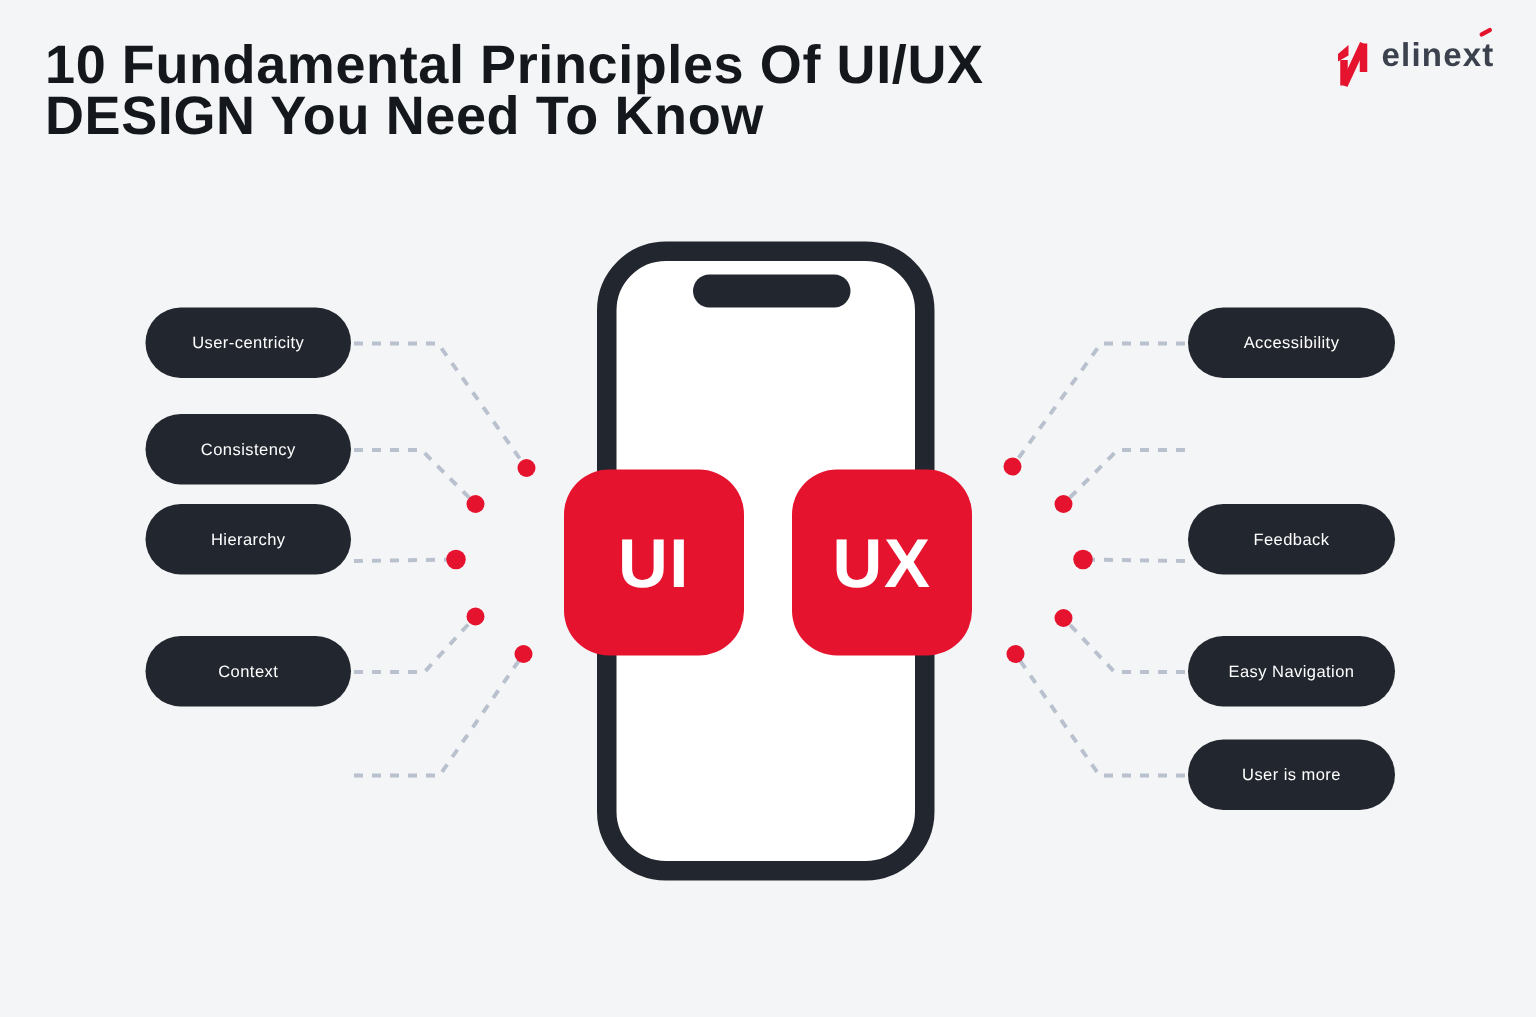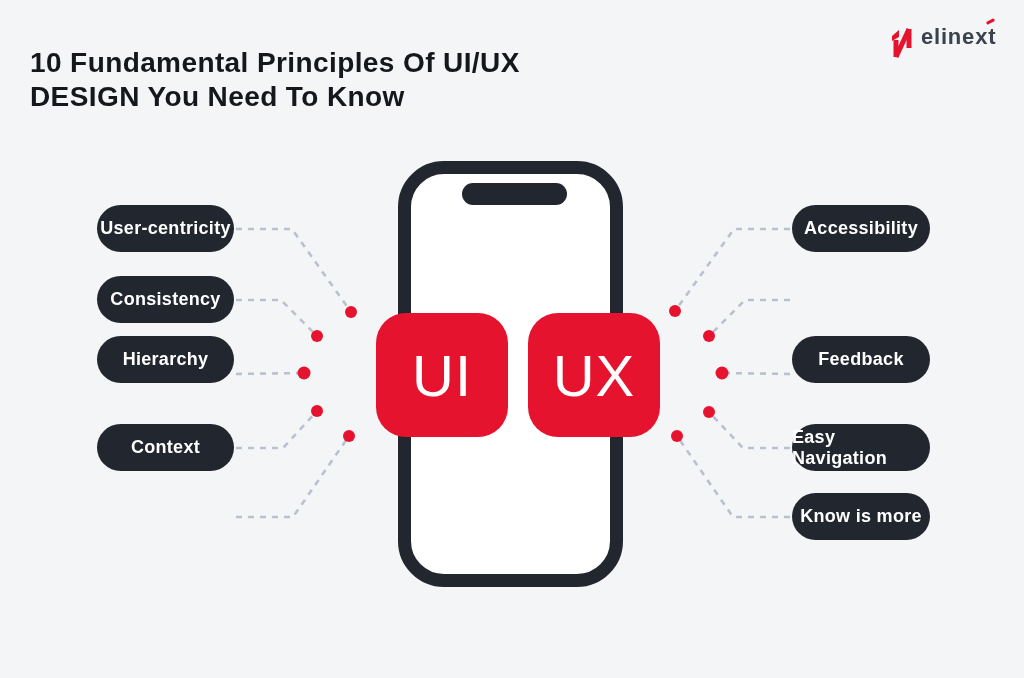--- a/index.html
+++ b/index.html
@@ -15,22 +15,22 @@
   *{margin:0;padding:0;box-sizing:border-box;}
   html,body{width:1024px;height:678px;}
   body{font-family:"Liberation Sans", sans-serif;}
   .canvas{
     position:relative;width:1024px;height:678px;
     background:var(--background);overflow:hidden;
   }
   
   .title{
     position:absolute;left:30px;top:26px;
-    font-weight:bold;font-size:28px;line-height:34px;
-    letter-spacing:.4px;color:var(--title-text);margin-top:20px;
+    font-weight:bold;font-size:36px;line-height:34px;
+    letter-spacing:.4px;color:var(--title-text);
   }
   .logo{
     position:absolute;left:889px;top:24px;
     display:flex;align-items:flex-start;gap:7px;
   }
   .logo-mark{width:25px;height:36px;display:block;}
   .logo-word{
     position:relative;
     font-weight:bold;font-size:22px;color:var(--logo-text);
     letter-spacing:.8px;
@@ -45,44 +45,44 @@
     background:var(--phone-fill);
     border:13px solid var(--dark);border-radius:46px;
     z-index:1;
   }
   .notch{
     position:absolute;left:51px;top:9px;width:105px;height:22px;
     background:var(--dark);border-radius:11px;
   }
   
   .badge{
-    position:absolute;top:313px;width:132px;height:124px;
+    position:absolute;top:313px;width:120px;height:124px;
     background:var(--red);border-radius:30px;
     display:flex;align-items:center;justify-content:center;
-    color:#fff;font-weight:normal;font-size:58px;letter-spacing:1px;
+    color:#fff;font-weight:bold;font-size:46px;letter-spacing:1px;
     z-index:3;
   }
   .badge-ui{left:376px;}
   .badge-ux{left:528px;}
   
   .overlay{
     position:absolute;left:0;top:0;width:1024px;height:678px;
     z-index:2;pointer-events:none;
   }
   .overlay polyline{
     fill:none;stroke:var(--connector);stroke-width:2.6;
     stroke-dasharray:6 6;
   }
   .overlay circle{fill:var(--red);}
   
   .pill{
     position:absolute;height:47px;border-radius:24px;
     background:var(--dark);color:var(--pill-text);
     display:flex;align-items:center;justify-content:center;
-    font-size:18px;font-weight:bold;letter-spacing:.3px;
+    font-size:11px;font-weight:normal;letter-spacing:.3px;
     z-index:3;
   }
   .pill-left{left:97px;width:137px;}
   .pill-right{left:792px;width:138px;}
   .row0{top:205px;} .row1{top:276px;} .row2{top:336px;text-align:right;}
   .row3{top:424px;} .row4{top:493px;}
 </style>
 </head>
 <body>
 
@@ -137,15 +137,15 @@
   </svg>
 
   <div class="pill pill-left row0">User-centricity</div>
   <div class="pill pill-left row1">Consistency</div>
   <div class="pill pill-left row2">Hierarchy</div>
   <div class="pill pill-left row3">Context</div>
 
   <div class="pill pill-right row0">Accessibility</div>
   <div class="pill pill-right row2">Feedback</div>
   <div class="pill pill-right row3">Easy Navigation</div>
-  <div class="pill pill-right row4">Know is more</div>
+  <div class="pill pill-right row4">User is more</div>
 
 </div>
 
 </body></html>

